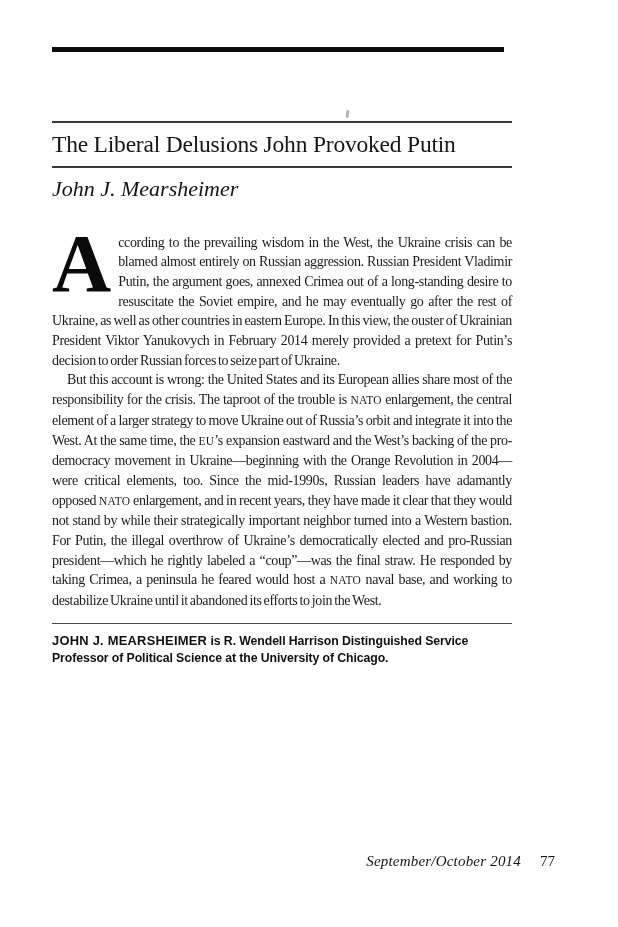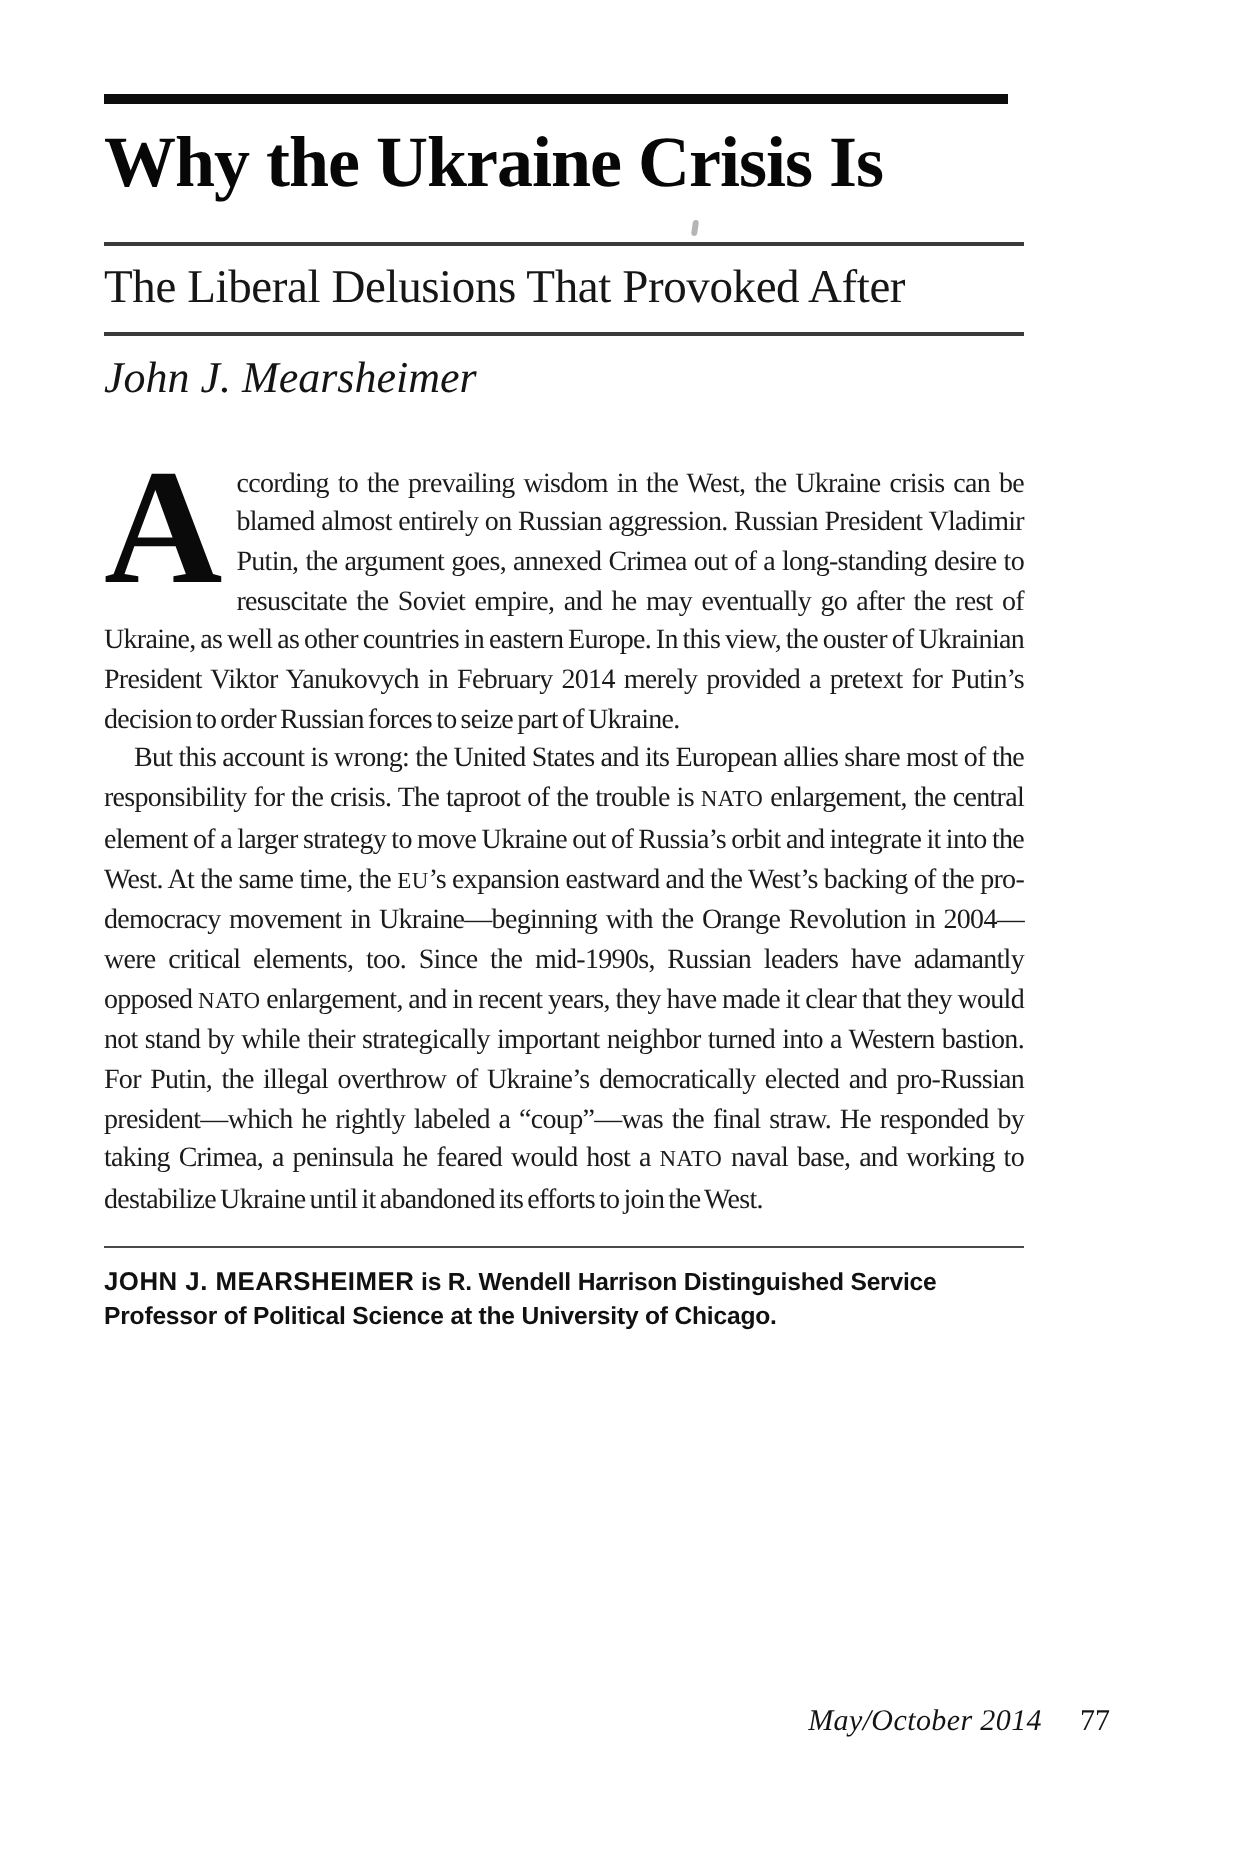--- a/index.html
+++ b/index.html
@@ -121,34 +121,34 @@
   }
 </style>
 </head>
 <body>
 
 <div class="page">
   <div class="content">
 
     <div class="rule-thick"></div>
 
-    <h1 class="title"><span>Why the Ukraine Crisis Is</span><br></h1>
+    <h1 class="title"><br></h1>
 
     <div class="rule-thin rule1"></div>
-    <h2 class="subtitle">The Liberal Delusions That Provoked After</h2>
+    <h2 class="subtitle">The Liberal Delusions John Provoked Putin</h2>
     <div class="rule-thin"></div>
 
     <h3 class="author">John J. Mearsheimer</h3>
 
     <div class="body-text">
       <p><span class="dropcap">A</span><span>ccording to the prevailing wisdom in the West, the Ukraine crisis can be blamed almost entirely on Russian aggression. Russian President Vladimir Putin, the argument goes, annexed Crimea out of a long-standing desire to resuscitate the Soviet empire, and he may eventually go after the rest of Ukraine, as well as other countries in eastern Europe. In this view, the ouster of Ukrainian President Viktor Yanukovych in February 2014 merely provided a pretext for Putin’s decision to order Russian forces to seize part of Ukraine.</span></p>
       <p class="indent">But this account is wrong: the United States and its European allies share most of the responsibility for the crisis. The taproot of the trouble is <span class="sc">NATO</span> enlargement, the central element of a larger strategy to move Ukraine out of Russia’s orbit and integrate it into the West. At the same time, the <span class="sc">EU</span>’s expansion eastward and the West’s backing of the pro-democracy movement in Ukraine—beginning with the Orange Revolution in 2004—were critical elements, too. Since the mid-1990s, Russian leaders have adamantly opposed <span class="sc">NATO</span> enlargement, and in recent years, they have made it clear that they would not stand by while their strategically important neighbor turned into a Western bastion. For Putin, the illegal overthrow of Ukraine’s democratically elected and pro-Russian president—which he rightly labeled a “coup”—was the final straw. He responded by taking Crimea, a peninsula he feared would host a <span class="sc">NATO</span> naval base, and working to destabilize Ukraine until it abandoned its efforts to join the West.</p>
     </div>
 
     <div class="rule-foot"></div>
     <p class="footnote"><span class="name">JOHN J. MEARSHEIMER</span> <span>is R. Wendell Harrison Distinguished Service Professor of Political Science at the University of Chicago.</span></p>
 
   </div>
 
-  <div class="page-footer"><span class="issue">May/October 2014</span><span class="pageno">77</span></div>
+  <div class="page-footer"><span class="issue">September/October 2014</span><span class="pageno">77</span></div>
 
   <div class="scan-artifact"></div>
 </div>
 
 </body></html>

